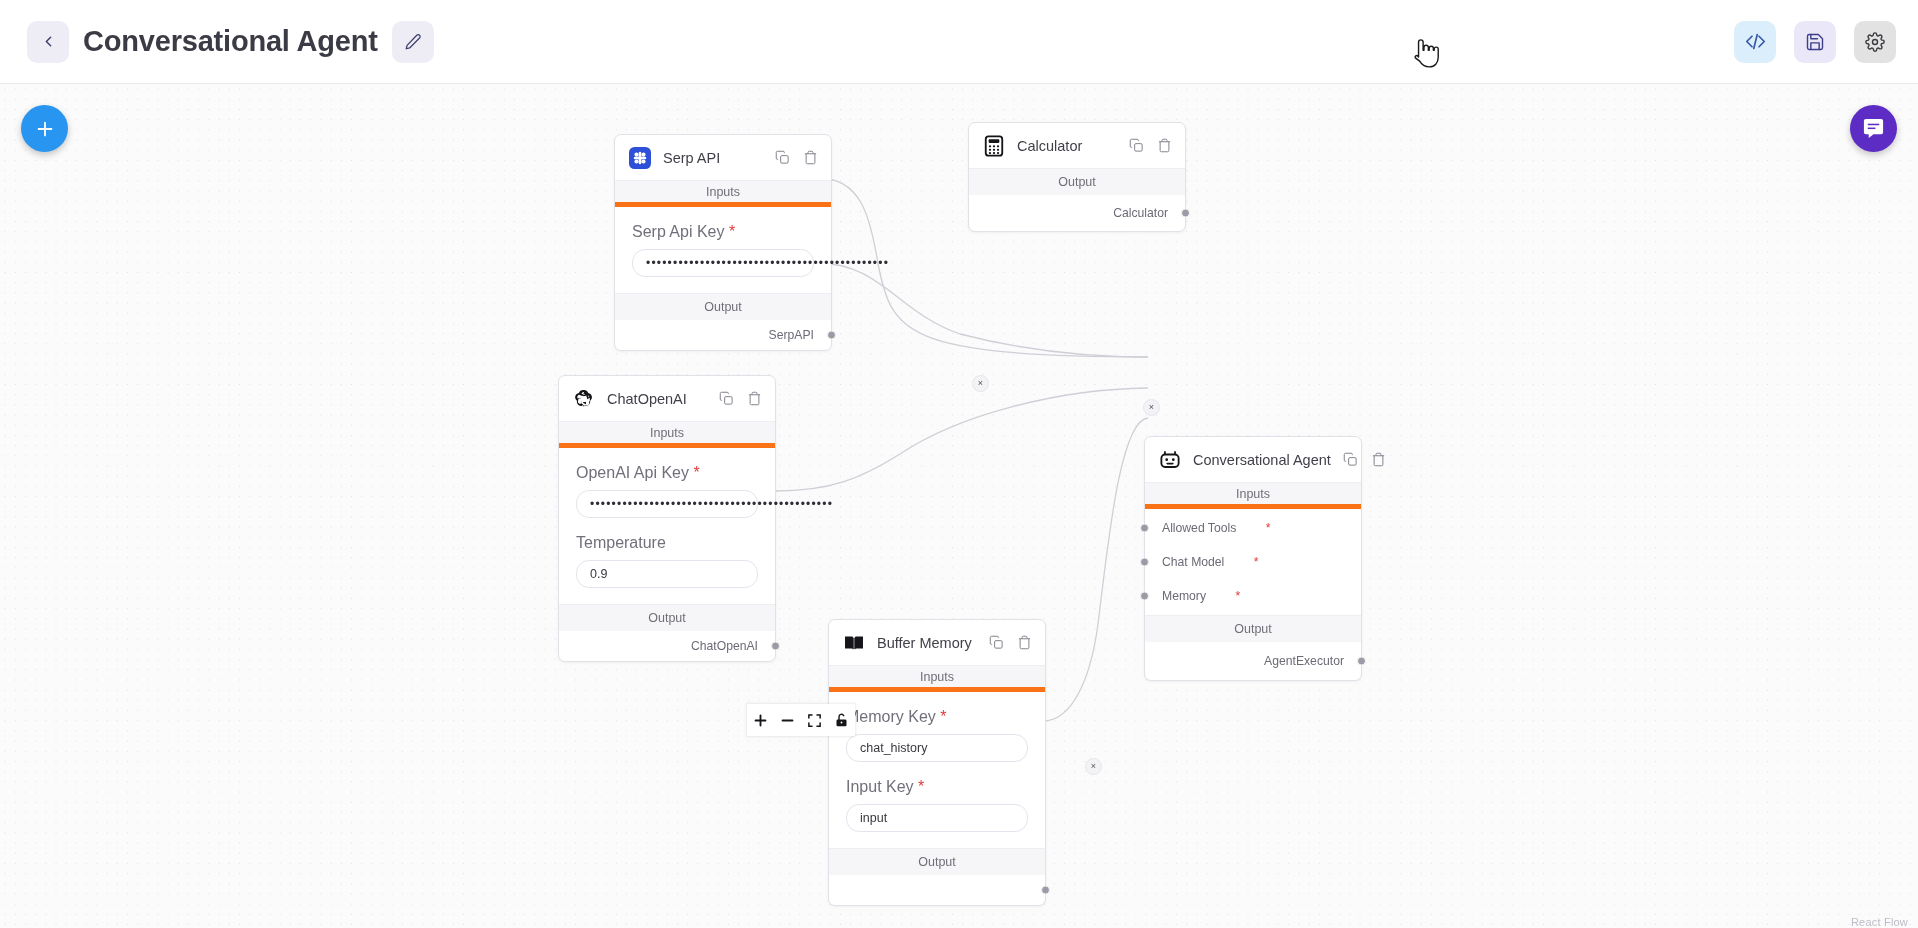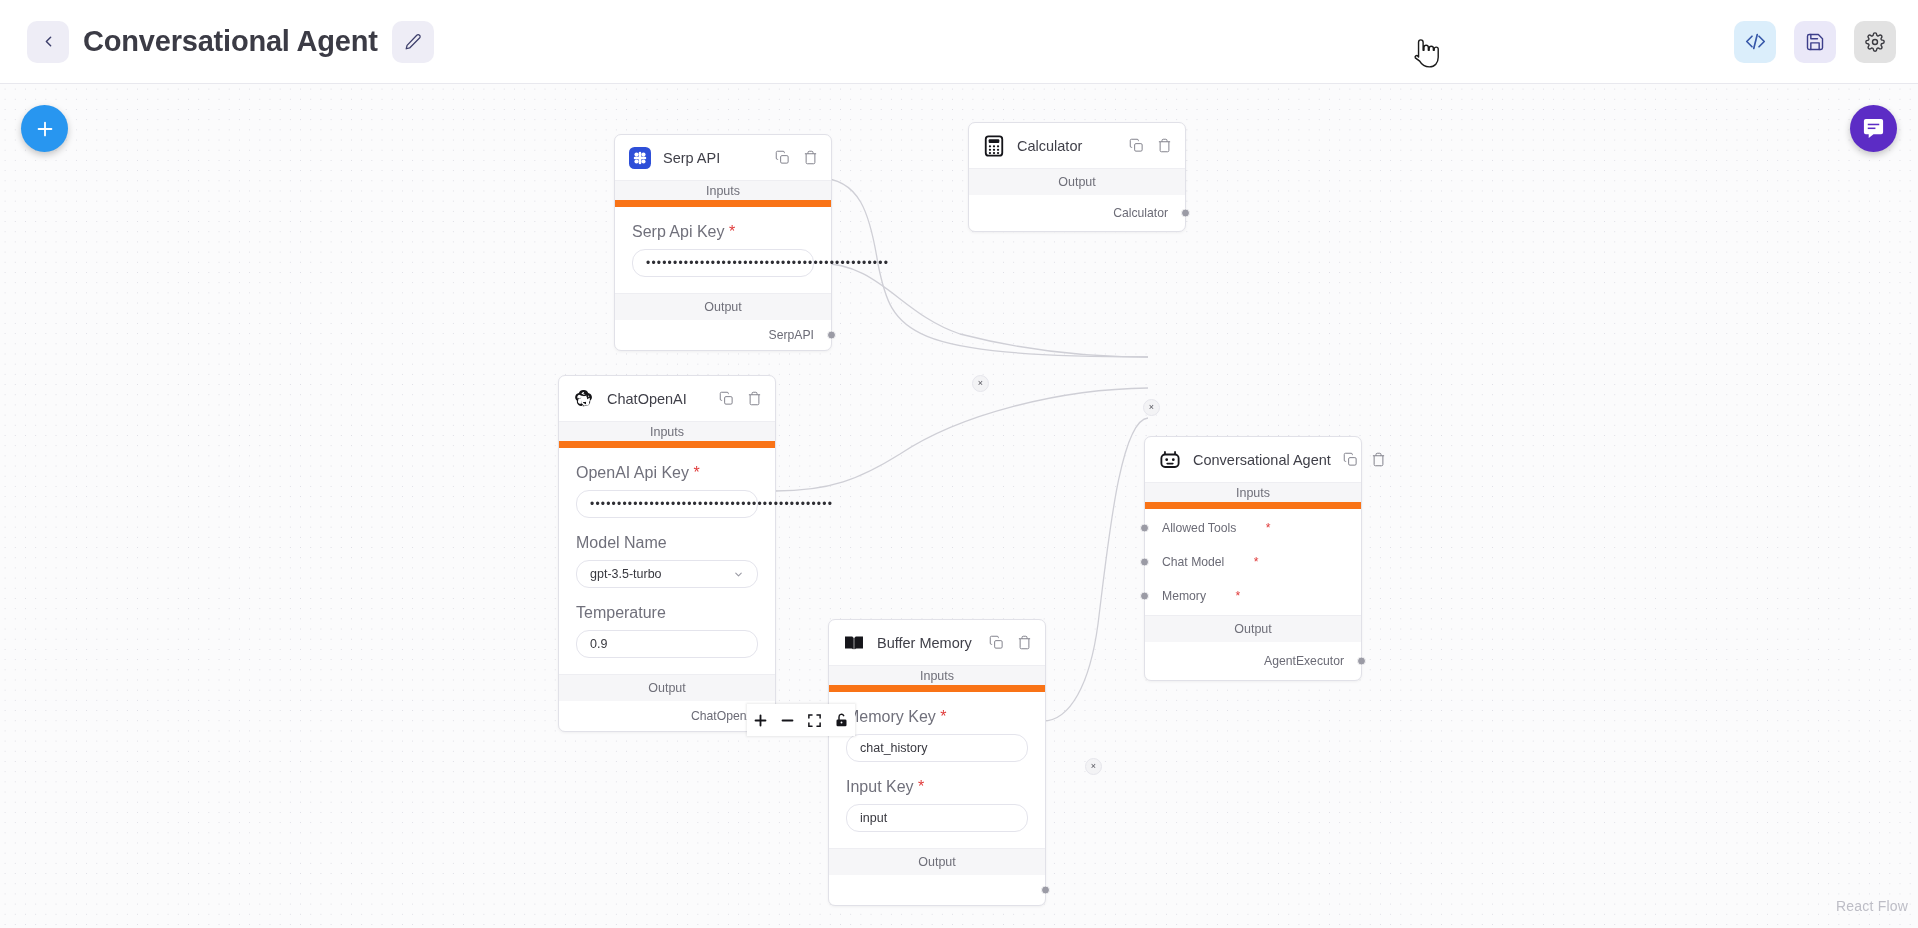--- a/index.html
+++ b/index.html
@@ -68,21 +68,21 @@
   }
   .node-ico { width: 22px; height: 22px; flex: 0 0 22px; display:block; }
   .node-title {
     font-size: 14.5px; color: #3f3f48; font-weight: normal;
     white-space: nowrap; flex: 1 1 auto;
   }
   .head-tools { display: flex; align-items: center; gap: 13px; }
   .head-tools svg { display:block; cursor: pointer; }
   .section-bar {
     height: 27px; background: #f6f6f8;
-    border-top: 1px solid #eeeef2; border-bottom: 7px solid #f97316;
+    border-top: 1px solid #eeeef2; border-bottom: 5px solid #f97316;
     display: flex; align-items: center; justify-content: center;
     font-size: 12.5px; color: #6f6f79;
   }
   .section-bar.out { border-bottom: none; }
   .field { padding: 0 17px; }
   .field-label {
     font-size: 16px; color: #70707b; margin: 16px 0 8px 0;
   }
   .req { color: #e03b3b; }
   .field-input {
@@ -121,22 +121,22 @@
   .rf-controls {
     position: absolute; left: 747px; top: 620px;
     background: #fff; box-shadow: 0 0 2px 1px rgba(0,0,0,.08);
     display: flex; align-items: center; height: 32px; z-index: 20;
   }
   .rf-btn {
     width: 27px; height: 32px; display: flex; align-items: center;
     justify-content: center; border: none; background: #fff; cursor: pointer;
   }
   .rf-attr {
-    position: absolute; right: 10px; bottom: 14px;
-    font-size: 14px; color: #bdbdc6; letter-spacing: .2px;
+    position: absolute; right: 10px; bottom: 0;
+    font-size: 11px; color: #bdbdc6; letter-spacing: .2px;
   }
 
   
   .cursor { position: absolute; left: 1412px; top: 38px; z-index: 60; pointer-events:none;}
 </style>
 </head>
 <body>
 
 <div class="app">
 
@@ -302,29 +302,20 @@
               <path d="M19 6v14a2 2 0 0 1-2 2H7a2 2 0 0 1-2-2V6m3 0V4a2 2 0 0 1 2-2h4a2 2 0 0 1 2 2v2"></path>
             </svg>
         </div>
       </div>
       <div class="section-bar">Inputs</div>
       <div class="field">
         <div class="field-label"><span>OpenAI Api Key</span> <span class="req">*</span></div>
         <div class="field-input pw">•••••••••••••••••••••••••••••••••••••••••••••</div>
       </div>
       <div class="field">
-        <div class="field-label">Model Name</div>
-        <div class="field-input select">
-          <span>gpt-3.5-turbo</span>
-          <svg width="11" height="11" viewBox="0 0 24 24" fill="none" stroke="#9a9aa4" stroke-width="2.4" stroke-linecap="round" stroke-linejoin="round">
-              <polyline points="6 9 12 15 18 9"></polyline>
-            </svg>
-        </div>
-      </div>
-      <div class="field">
         <div class="field-label">Temperature</div>
         <div class="field-input">0.9</div>
         <div class="spacer"></div>
       </div>
       <div class="section-bar out">Output</div>
       <div class="io-row out">
         <span>ChatOpenAI</span>
         <span class="handle right"></span>
       </div>
     </div>

